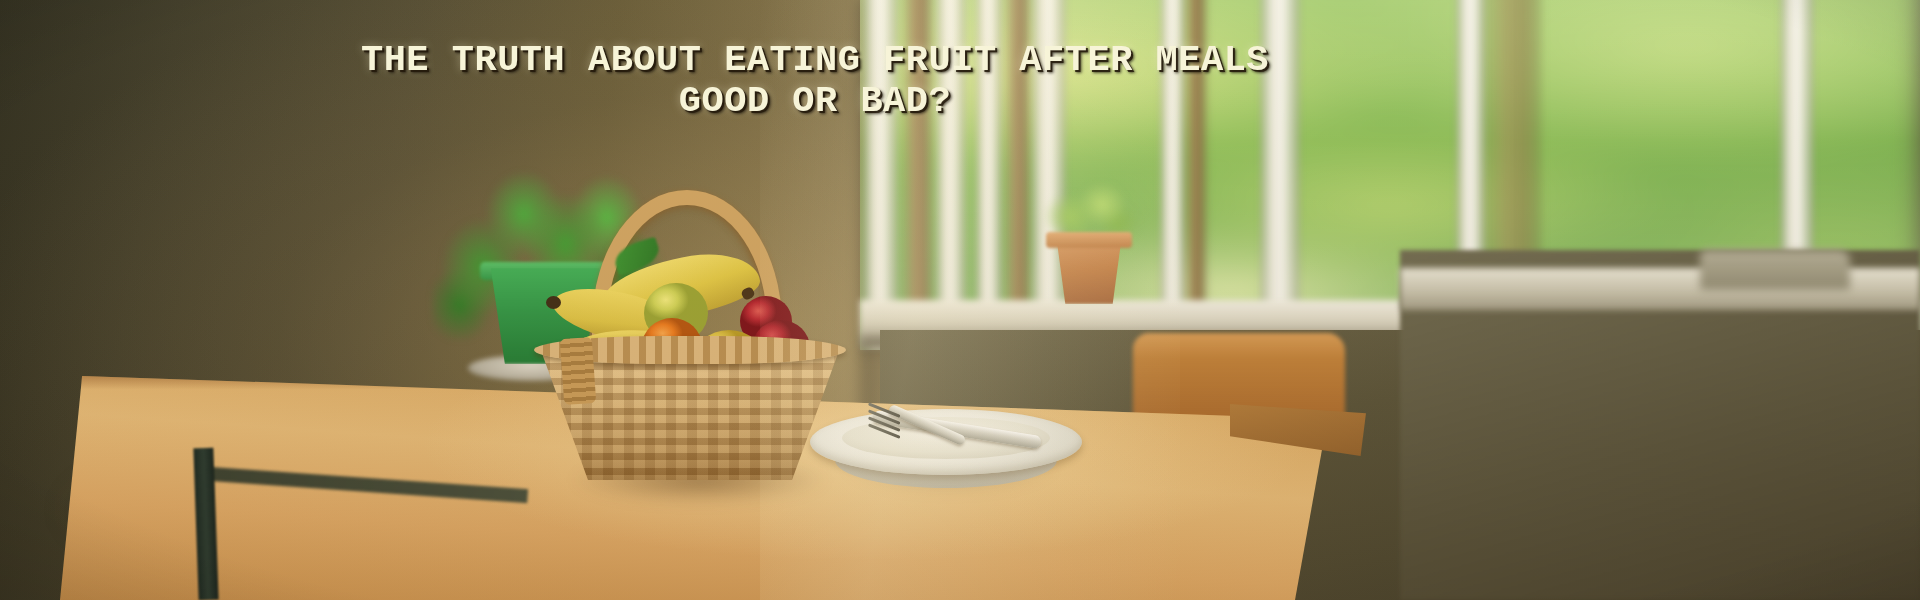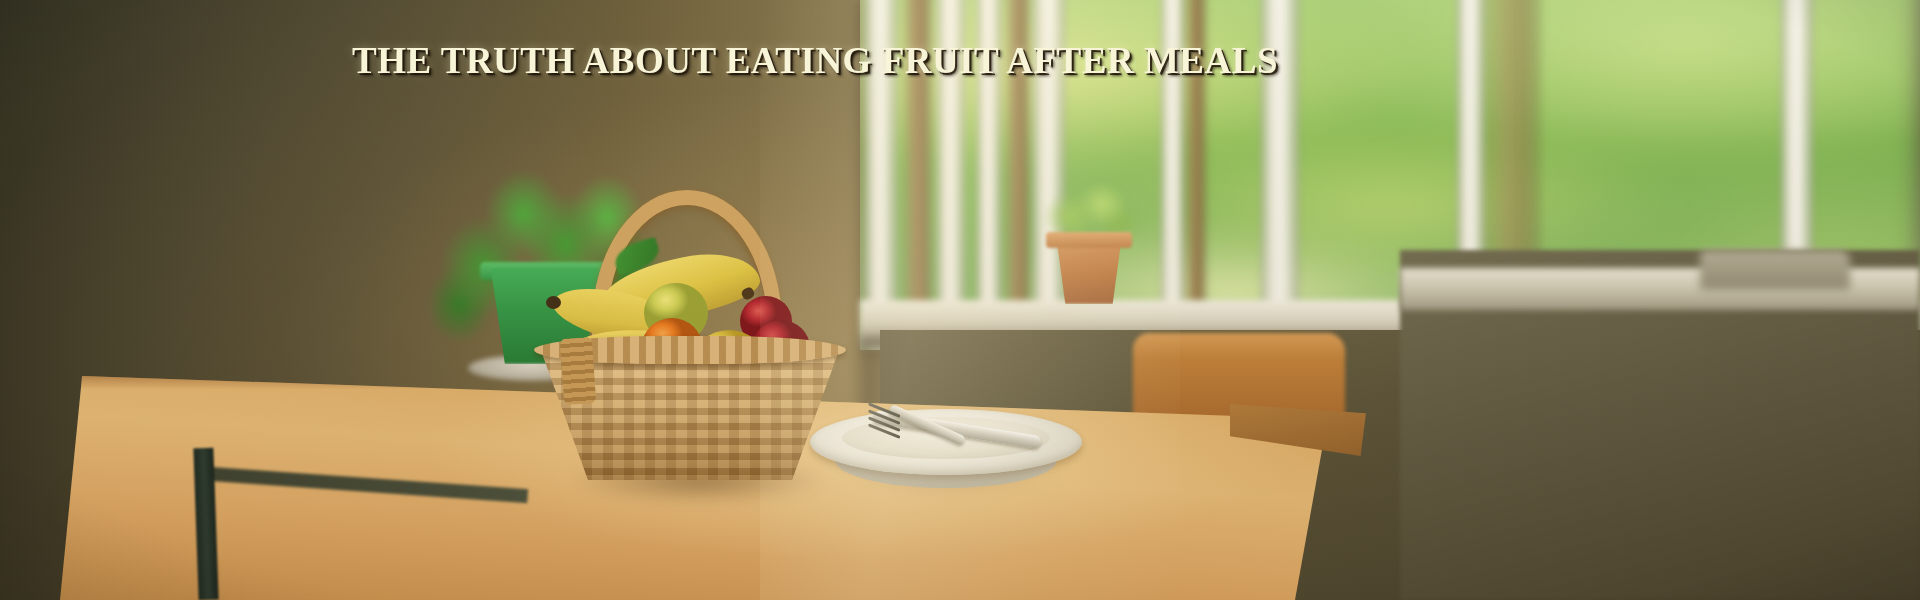--- a/index.html
+++ b/index.html
@@ -323,21 +323,21 @@
   
   .title-block{
     left:0; top:40px; width:1630px;
     text-align:center;
     z-index:40;
     pointer-events:none;
   }
   .title-line{
     display:block;
     color:#F7F4D8;
-    font-family:Liberation Serif, serif;
+    font-family:Liberation Mono, monospace;
     font-weight:bold;
     font-size:37px;
     letter-spacing:.5px;
     line-height:41px;
     white-space:nowrap;
     text-shadow:
       2px 2px 0 rgba(35,25,10,.85),
       3px 3px 3px rgba(20,14,5,.7),
       0 0 10px rgba(255,250,215,.35);
   }
@@ -433,15 +433,16 @@
     <div class="tine" style="left:0;top:17px;transform:rotate(22deg);"></div>
     <div class="tine" style="left:0;top:24px;transform:rotate(22deg);"></div>
   </div>
 
   <div class="layer sunbeam"></div>
   <div class="layer warmth"></div>
   <div class="layer vignette"></div>
 
   <div class="layer title-block">
     <span class="title-line">THE TRUTH ABOUT EATING FRUIT AFTER MEALS</span>
+    <span class="title-line">GOOD OR BAD?</span>
   </div>
 
 </div>
 
 </body></html>

